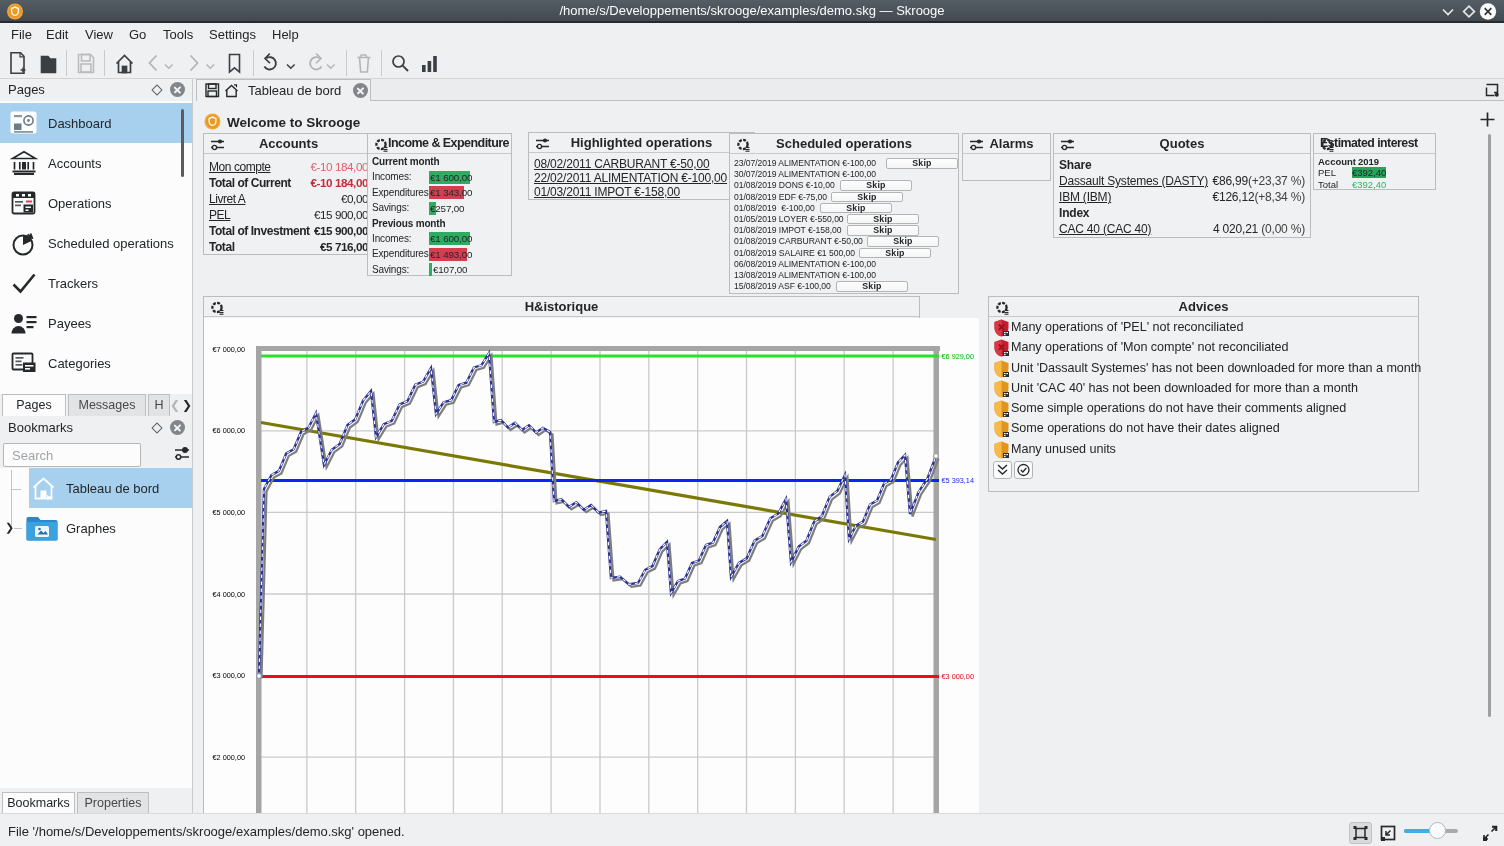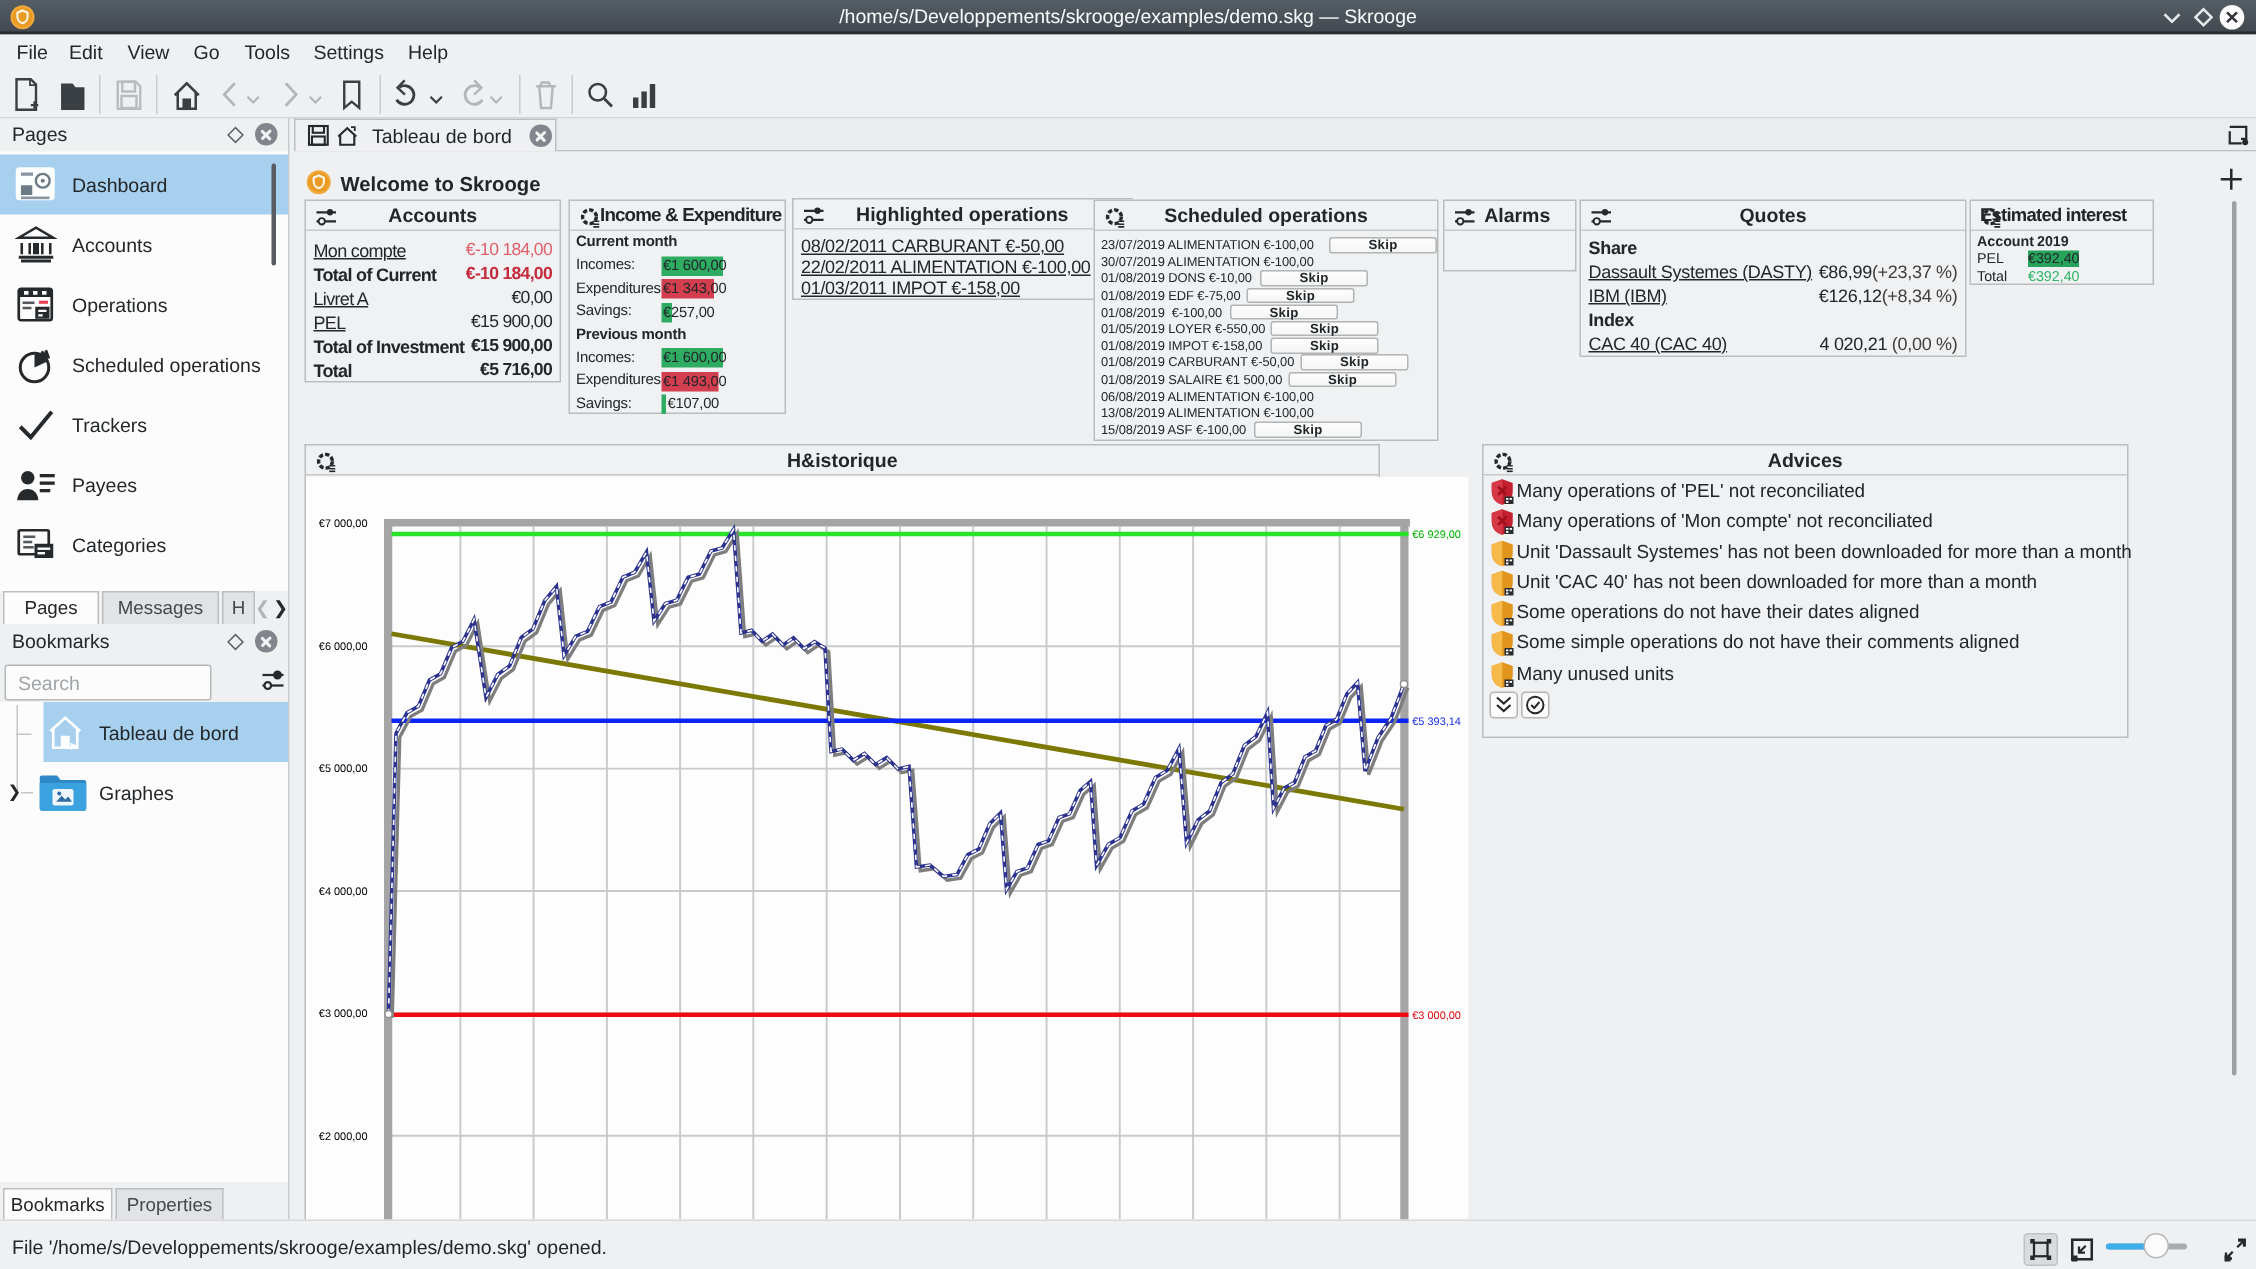--- a/index.html
+++ b/index.html
@@ -349,21 +349,21 @@
             <span class="al b">Total of Investment</span>
             <span class="ar b">€15 900,00</span>
           </div>
         <div class="arow">
             <span class="al b">Total</span>
             <span class="ar b">€5 716,00</span>
           </div>
       </div>
     </div>
 
-    <div class="w" style="left:183px;top:32px;width:145px;height:143px">
+    <div class="w" style="left:171px;top:32px;width:145px;height:143px">
       <div class="whead" style="text-align:left"><span class="wicon"><svg width="15" height="15" viewBox="0 0 15 15">
               <circle cx="7" cy="7.5" r="4.6" fill="none" stroke="#26292c" stroke-width="2.3" stroke-dasharray="2.9 1.35"></circle>
               <g stroke="#26292c" stroke-width="1.1">
                 <line x1="9.5" y1="10.5" x2="13.5" y2="10.5"></line>
                 <line x1="9.5" y1="12.5" x2="13.5" y2="12.5"></line>
                 <line x1="9.5" y1="14.2" x2="13.5" y2="14.2"></line>
               </g>
             </svg></span><span class="wt" style="letter-spacing:-0.55px;margin-left:20px;font-size:12.5px">Income &amp; Expenditure</span></div>
       <div style="padding-top:1px;font-size:10px;letter-spacing:-0.15px">
         <div style="position:relative;height:15.4px">
@@ -668,32 +668,32 @@
           </div>
         <div class="advrow">
             <span class="sicon"><svg width="16" height="18" viewBox="0 0 16 18">
                 <path d="M7.5 0.5 L14.5 3 V8.5 C14.5 13.5 11.5 16.5 7.5 17.5 C3.5 16.5 0.5 13.5 0.5 8.5 V3 Z" fill="#e2951c"></path>
                 <path d="M7.5 0.5 L7.5 17.5 C3.5 16.5 0.5 13.5 0.5 8.5 V3 Z" fill="#f7b94a"></path>
                 <rect x="9" y="12" width="6" height="5" fill="#2a2d30"></rect>
                 <rect x="10" y="13" width="1.6" height="1.2" fill="#fff"></rect>
                 <rect x="12.4" y="13" width="1.6" height="1.2" fill="#fff"></rect>
                 <rect x="10" y="15" width="1.6" height="1.2" fill="#fff"></rect>
               </svg></span>
-            <span class="atxt">Some operations do not have their dates aligned</span>
+            <span class="atxt">Some simple operations do not have their comments aligned</span>
           </div>
         <div class="advrow">
             <span class="sicon"><svg width="16" height="18" viewBox="0 0 16 18">
                 <path d="M7.5 0.5 L14.5 3 V8.5 C14.5 13.5 11.5 16.5 7.5 17.5 C3.5 16.5 0.5 13.5 0.5 8.5 V3 Z" fill="#e2951c"></path>
                 <path d="M7.5 0.5 L7.5 17.5 C3.5 16.5 0.5 13.5 0.5 8.5 V3 Z" fill="#f7b94a"></path>
                 <rect x="9" y="12" width="6" height="5" fill="#2a2d30"></rect>
                 <rect x="10" y="13" width="1.6" height="1.2" fill="#fff"></rect>
                 <rect x="12.4" y="13" width="1.6" height="1.2" fill="#fff"></rect>
                 <rect x="10" y="15" width="1.6" height="1.2" fill="#fff"></rect>
               </svg></span>
-            <span class="atxt">Some simple operations do not have their comments aligned</span>
+            <span class="atxt">Some operations do not have their dates aligned</span>
           </div>
         <div class="advrow">
             <span class="sicon"><svg width="16" height="18" viewBox="0 0 16 18">
                 <path d="M7.5 0.5 L14.5 3 V8.5 C14.5 13.5 11.5 16.5 7.5 17.5 C3.5 16.5 0.5 13.5 0.5 8.5 V3 Z" fill="#e2951c"></path>
                 <path d="M7.5 0.5 L7.5 17.5 C3.5 16.5 0.5 13.5 0.5 8.5 V3 Z" fill="#f7b94a"></path>
                 <rect x="9" y="12" width="6" height="5" fill="#2a2d30"></rect>
                 <rect x="10" y="13" width="1.6" height="1.2" fill="#fff"></rect>
                 <rect x="12.4" y="13" width="1.6" height="1.2" fill="#fff"></rect>
                 <rect x="10" y="15" width="1.6" height="1.2" fill="#fff"></rect>
               </svg></span>

